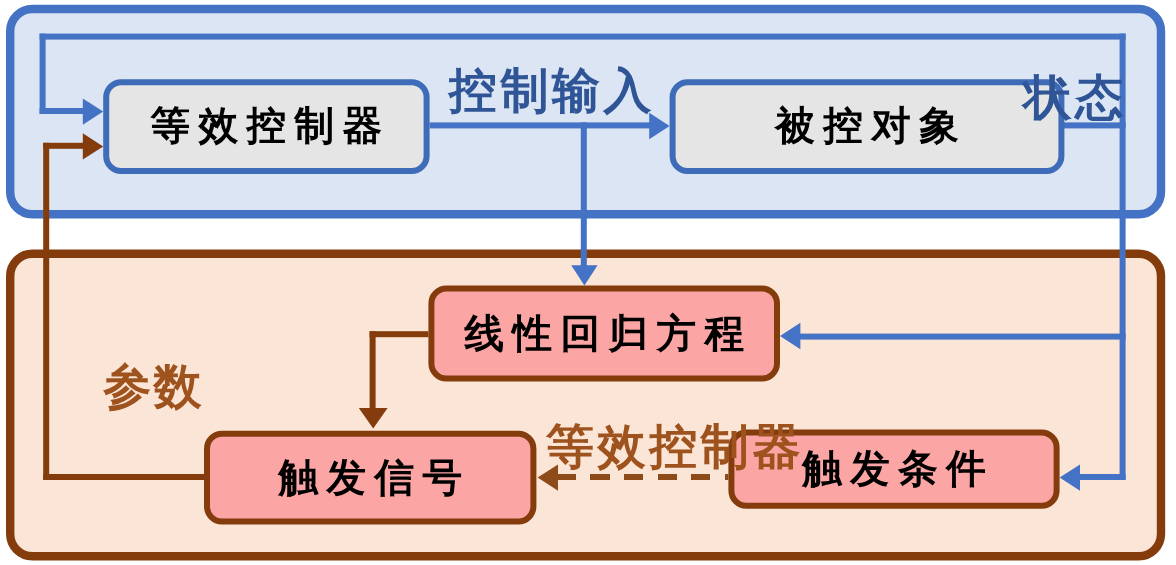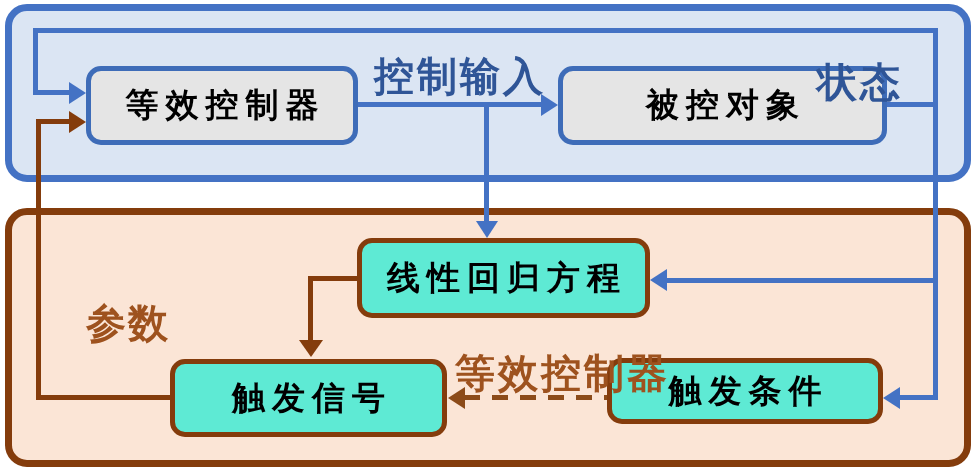--- a/index.html
+++ b/index.html
@@ -36,21 +36,21 @@
   .ah.down.brown2{border-left:12px solid transparent;border-right:12px solid transparent;border-top:17px solid #843C0C;background:none;}
   .ah.left.dashbrown{border-top:11px solid transparent;border-bottom:11px solid transparent;border-right:17px solid #8C4B19;background:none;}
   
   .node{
     position:absolute;box-sizing:border-box;border-radius:15px;
     display:flex;align-items:center;justify-content:center;
     font-weight:bold;font-size:33px;color:#000000;
     letter-spacing:7px;text-indent:7px;
   }
   .node.bluebox{background:#e5e5e5;border:5px solid #3E6CB8;}
-  .node.orangebox{background:#5eead4;border:5px solid #843C0C;}
+  .node.orangebox{background:#fca5a5;border:5px solid #843C0C;}
   
   .lbl{
     position:absolute;font-weight:bold;font-size:40px;
     letter-spacing:3px;white-space:nowrap;line-height:1.0;
   }
   .lbl.bluetext{color:#2F5597;}
   .lbl.browntext{color:#9E521E;}
   .lbl.two-line{white-space:normal;text-align:right;line-height:52px;letter-spacing:2px;}
 </style>
 </head>
@@ -106,19 +106,19 @@
     <span>线性回归方程</span>
   </div>
   <div class="node orangebox" style="left:170px;top:359px;width:277px;height:78px;">
     <span>触发信号</span>
   </div>
   <div class="node orangebox" style="left:607px;top:358px;width:276px;height:66px;">
     <span>触发条件</span>
   </div>
 
   <div class="lbl bluetext" style="left:374px;top:56px;">控制输入</div>
-  <div class="lbl bluetext" style="left:817px;top:62px;">状态</div>
+  <div class="lbl bluetext" style="left:853px;top:62px;">状态</div>
   <div class="lbl browntext two-line" style="left:20px;top:297px;width:150px;">
     <span>参数</span><br>
   </div>
   <div class="lbl browntext" style="left:455px;top:353px;">等效控制器</div>
 
 </div>
 
 </body></html>

